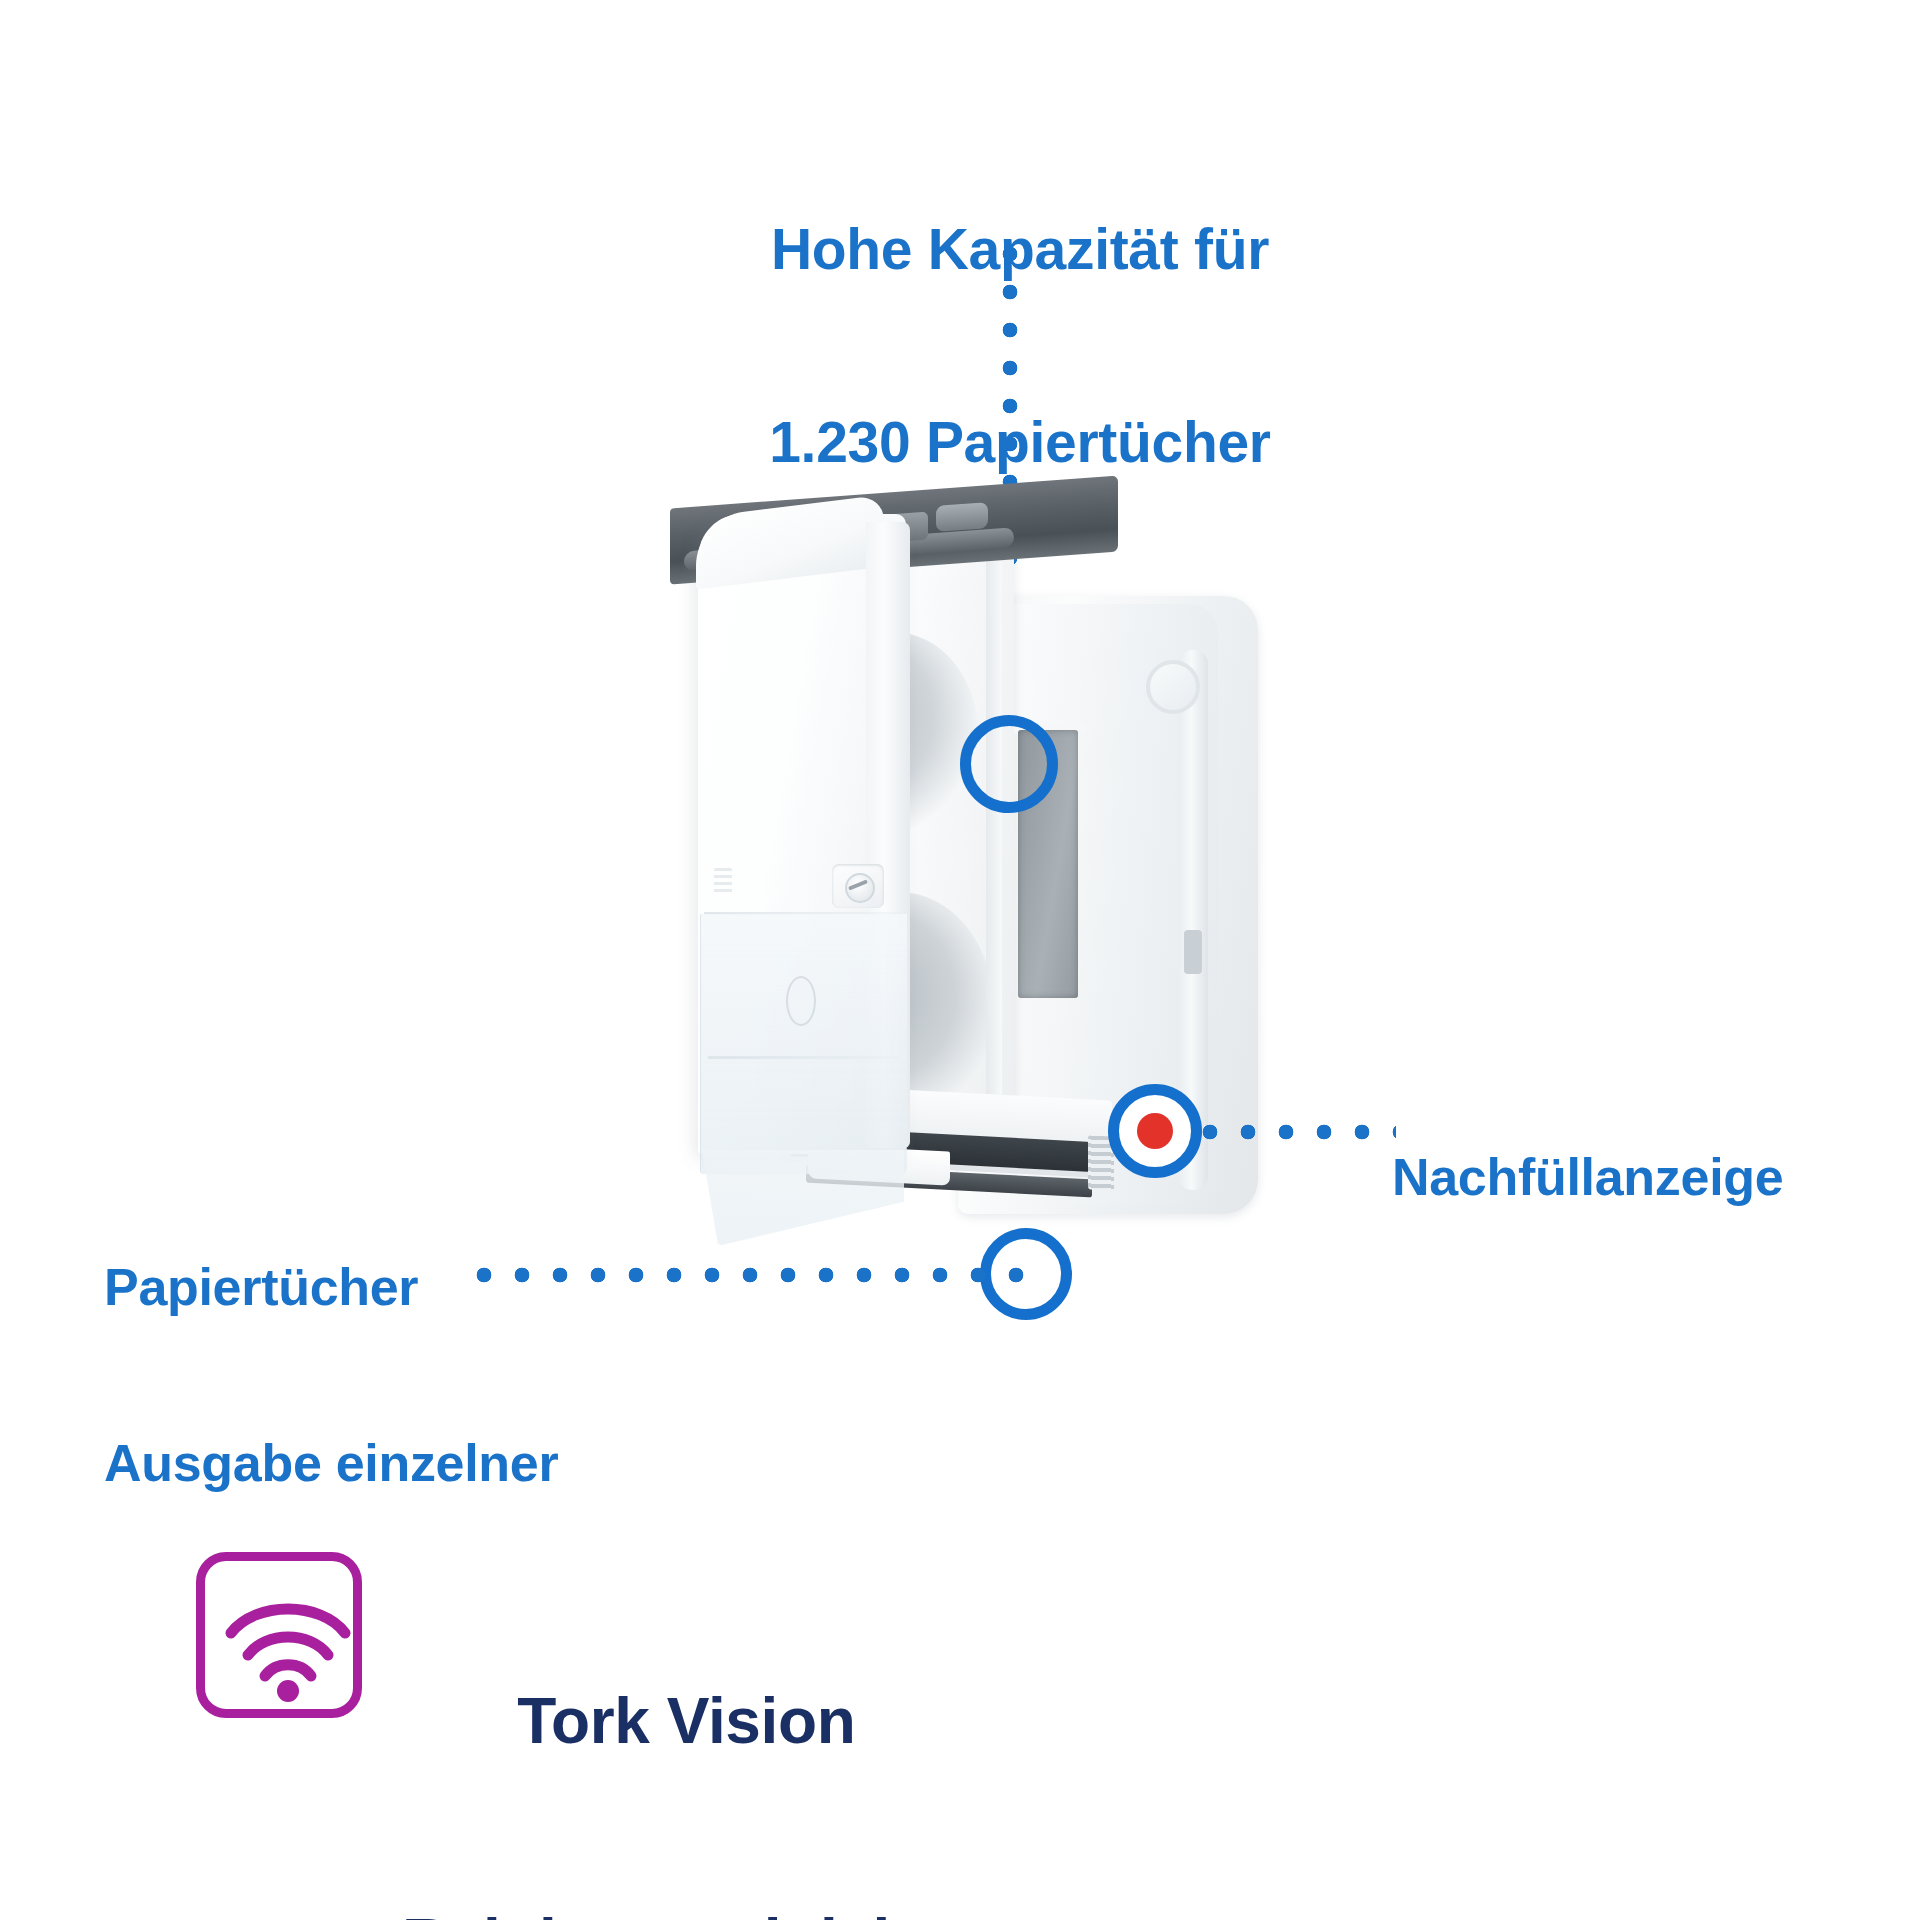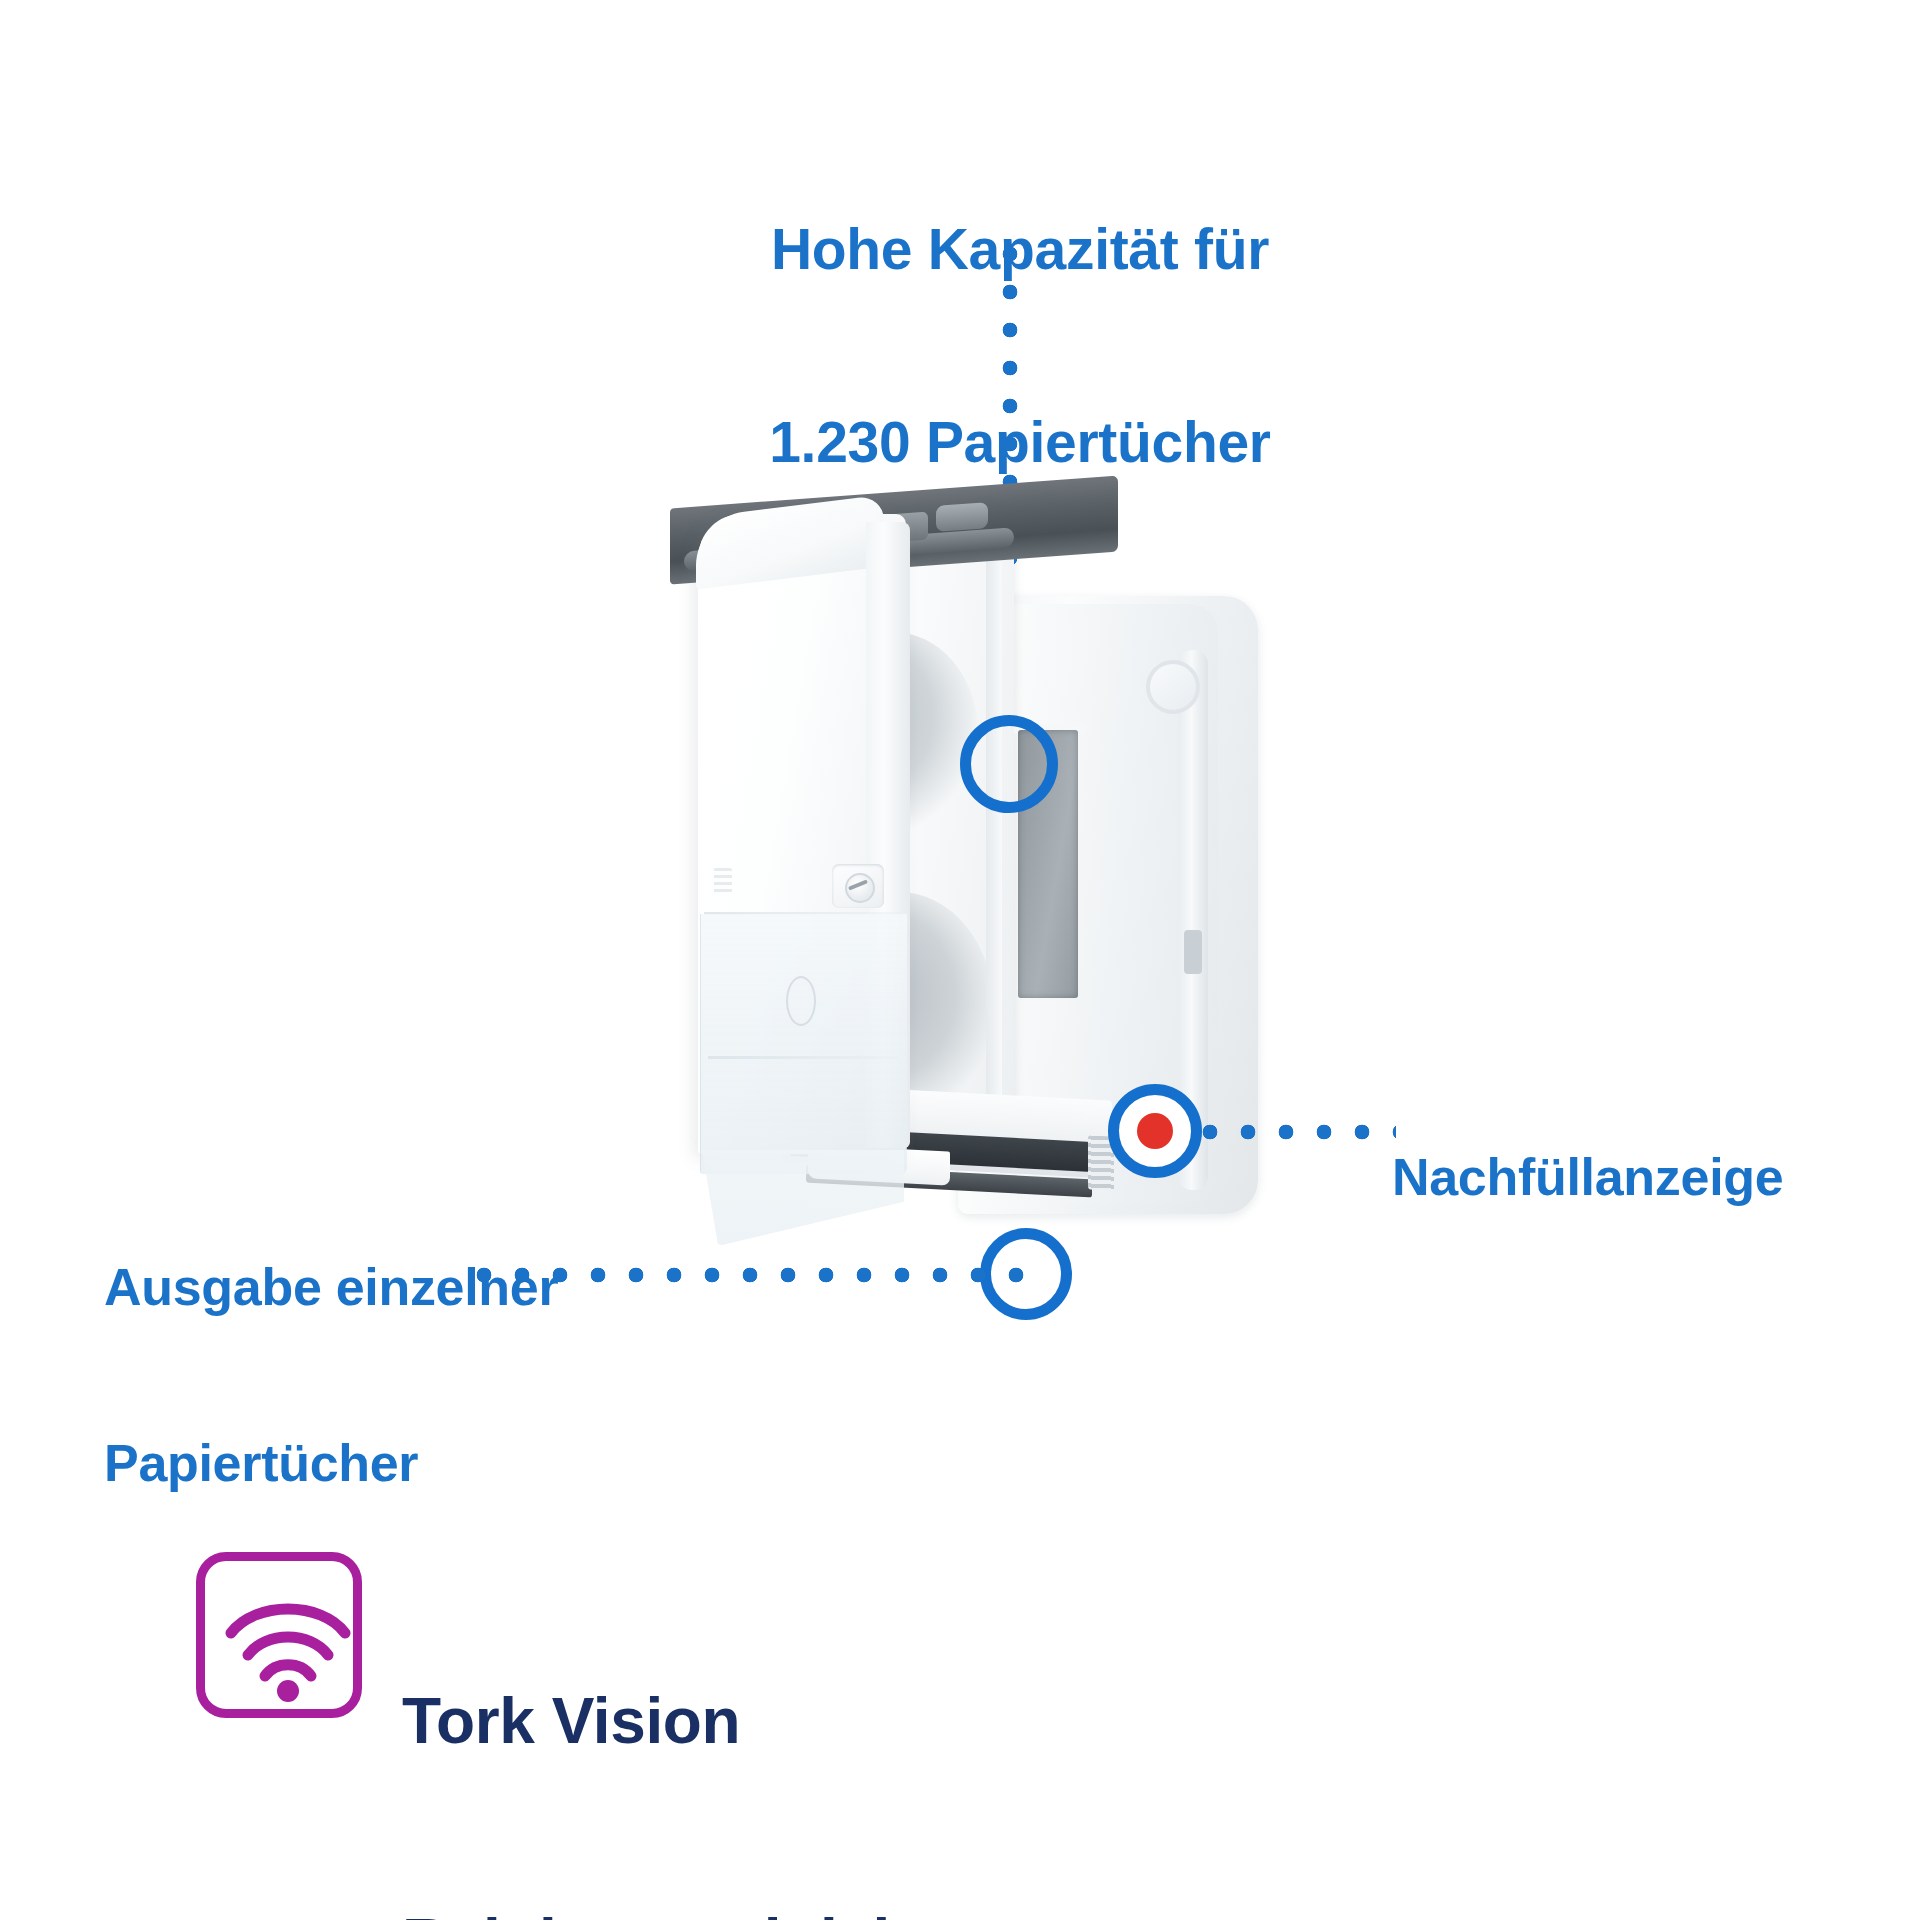--- a/index.html
+++ b/index.html
@@ -241,21 +241,21 @@
     position:absolute;left:24px;top:368px;width:18px;height:26px;
     background:repeating-linear-gradient(180deg,#e4e9ed 0 3px,transparent 3px 7px);
     border-radius:2px;opacity:.9;
   }
   .cover-oval{
     position:absolute;left:96px;top:476px;width:26px;height:46px;
     border:2px solid rgba(205,215,222,.75);border-radius:50%;
   }
 
   
-  #badge{position:absolute;left:196px;top:1538px;width:1000px;height:230px;}
+  #badge{position:absolute;left:196px;top:1538px;width:1000px;height:230px;text-align:center;}
   #badge-icon{
     position:absolute;left:0;top:14px;width:166px;height:166px;
     border:9px solid #a8209e;border-radius:30px;background:#ffffff;
     box-sizing:border-box;
   }
   #badge-icon svg{position:absolute;left:18px;top:22px;}
   #badge-text{
     position:absolute;left:206px;top:0;
     color:#1a2f63;font-weight:bold;font-size:64px;line-height:1.15;
     letter-spacing:-0.4px;white-space:pre;
@@ -311,22 +311,22 @@
     <div class="cover-oval"></div>
     <div class="cover-seam2"></div>
     <div class="cover-skirt-tip"></div>
   </div>
 
   <div class="ring" id="ring-capacity"></div>
   <div class="ring" id="ring-dispense"></div>
   <div class="ring" id="ring-refill"></div>
 
   <div class="callout" id="callout-dispense">
+    <span class="ln">Papiertücher</span>
     <span class="ln">Ausgabe einzelner</span>
-    <span class="ln">Papiertücher</span>
   </div>
   <div class="dots-h" id="leader-dispense"></div>
 
   <div class="dots-h" id="leader-refill"></div>
   <div class="callout" id="callout-refill">Nachfüllanzeige</div>
 
   <div id="badge">
     <div id="badge-icon">
       <svg width="130" height="120" viewBox="0 0 130 120" fill="none" aria-hidden="true">
         <path d="M8 50 C32 18, 98 18, 122 50" stroke="#a8209e" stroke-width="11" stroke-linecap="round" fill="none"></path>

